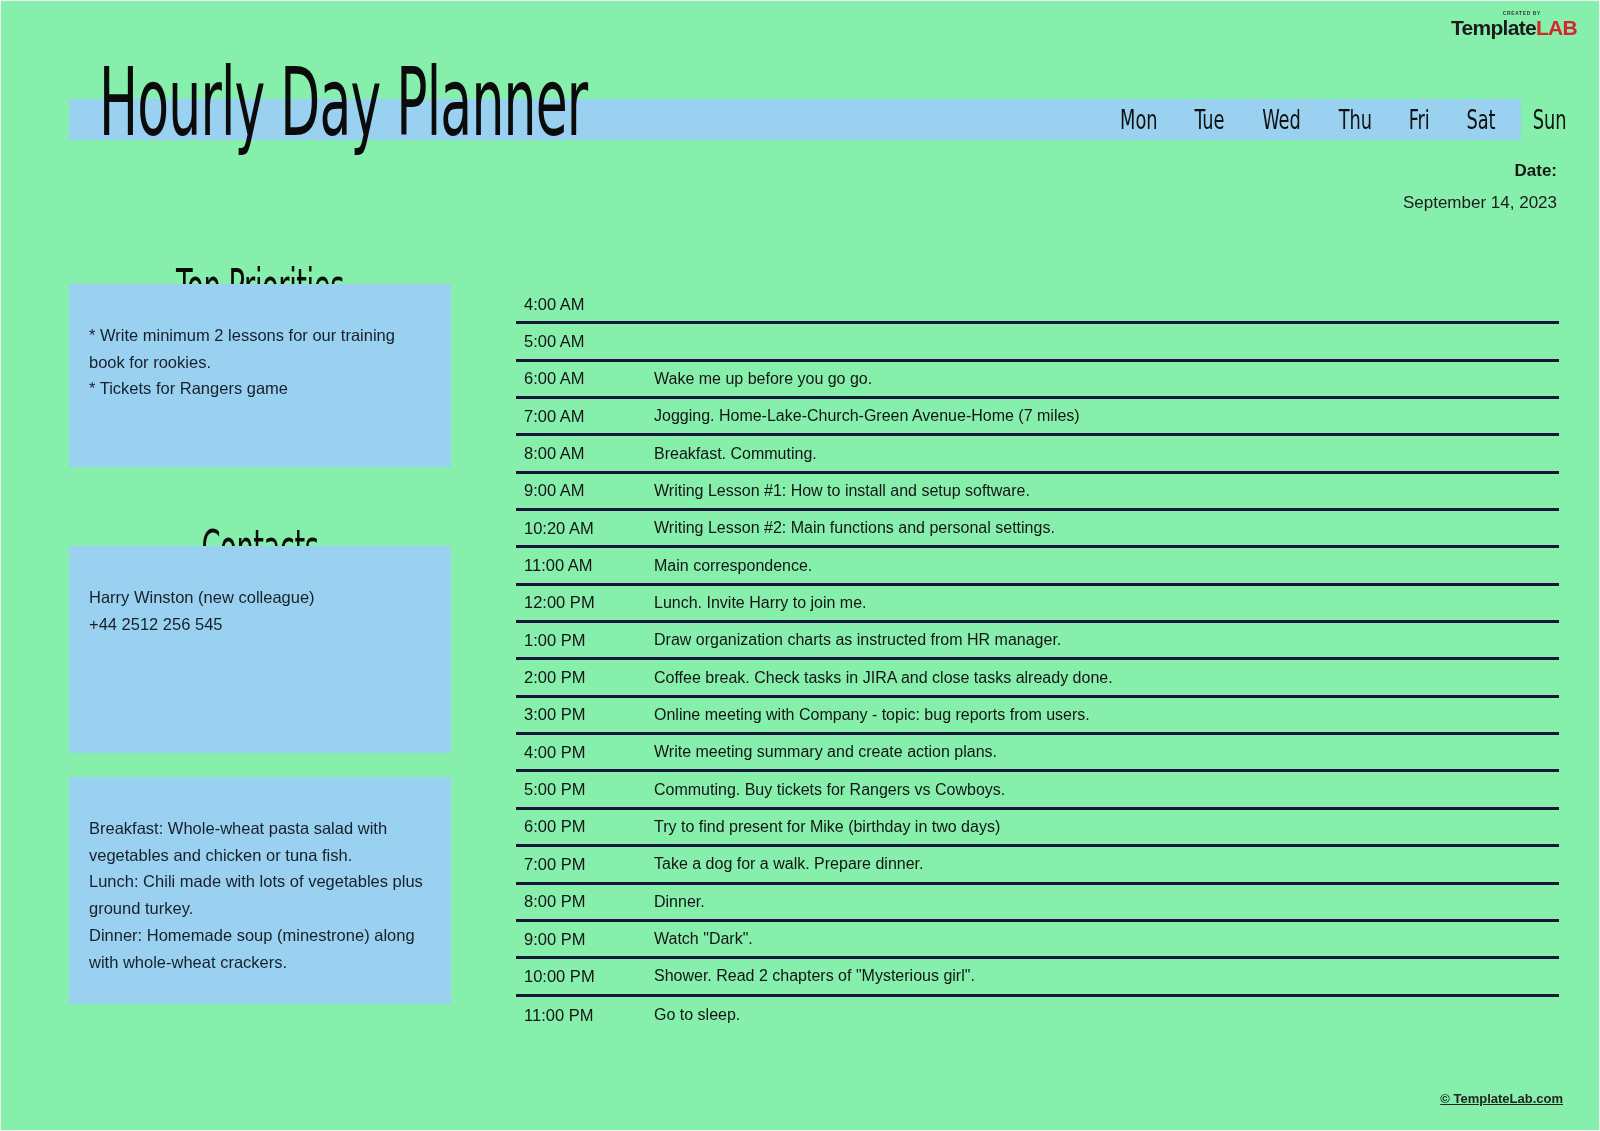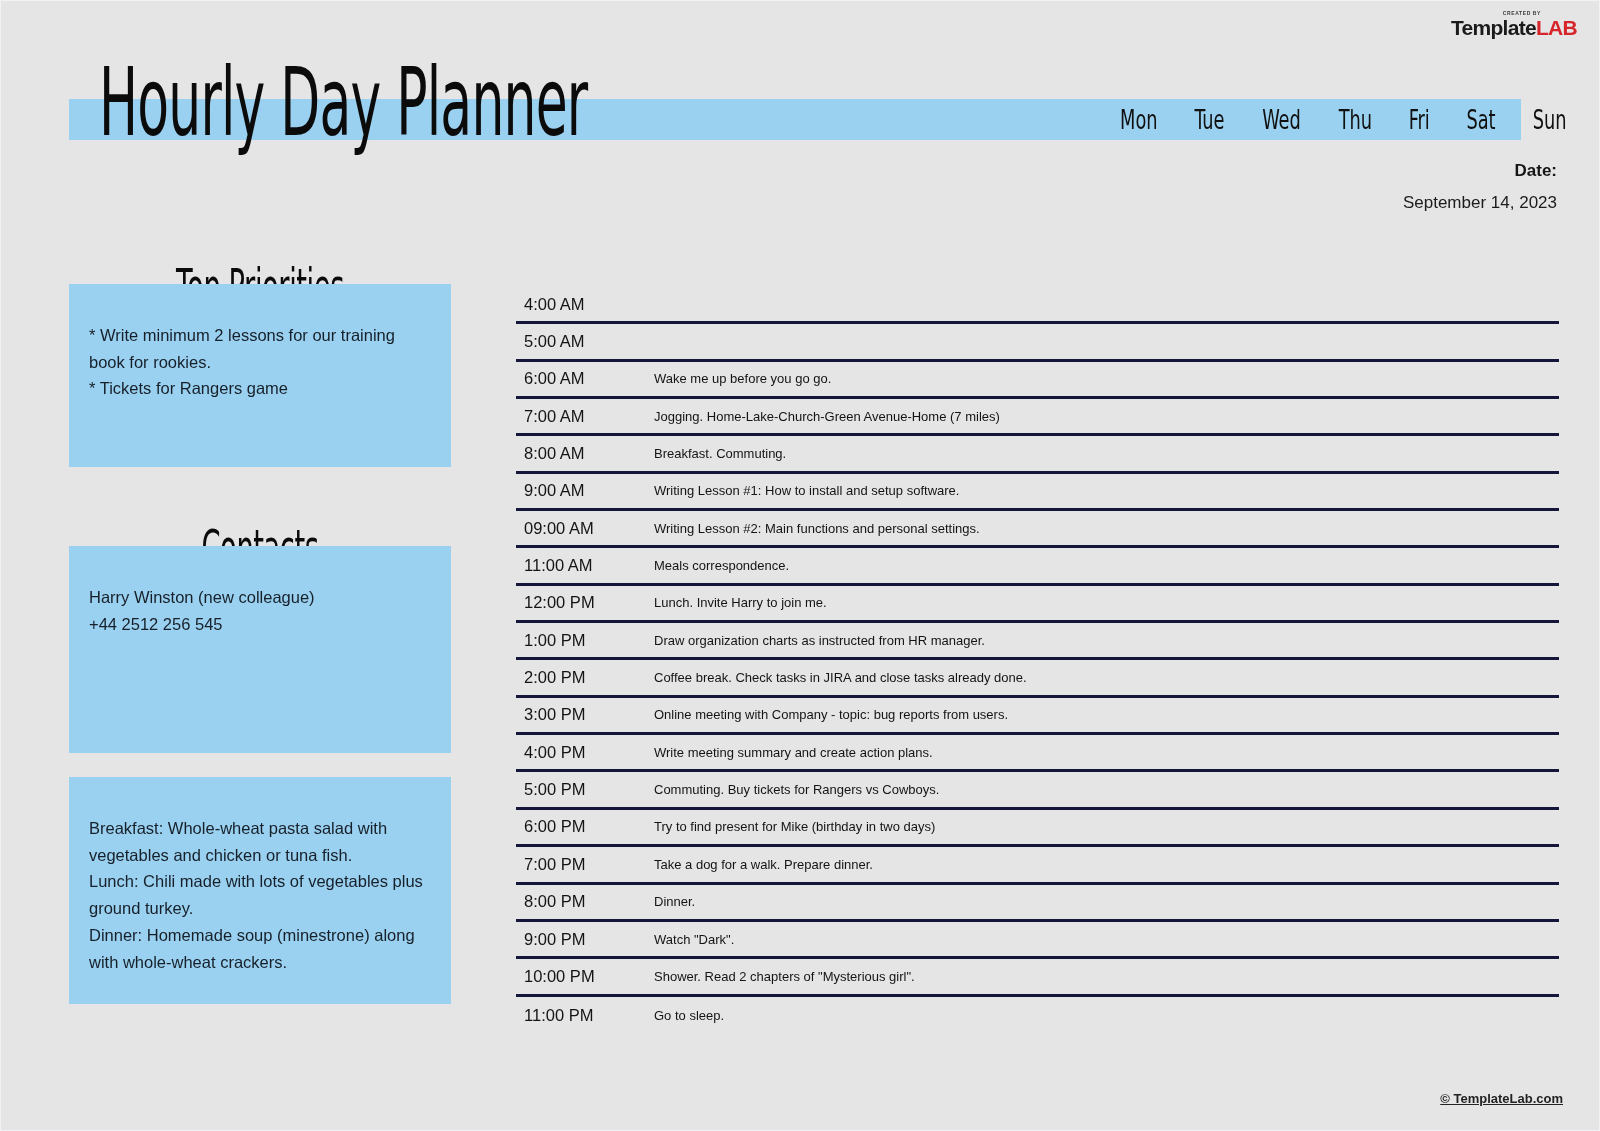--- a/index.html
+++ b/index.html
@@ -15,21 +15,21 @@
     color: #1a1a1a;
     overflow: hidden;
   }
 
   .page {
     position: relative;
     width: 1600px;
     height: 1131px;
     box-sizing: border-box;
     border: 1px solid #f2f2f4;
-    background: #e5e5e5;
+    background: #86efac;
   }
 
   
   .brand {
     position: absolute;
     top: 10px;
     right: 22px;
     text-align: right;
     line-height: 1;
   }
@@ -164,21 +164,21 @@
   .row-time {
     width: 138px;
     flex: 0 0 138px;
     font-size: 16.5px;
     color: #141414;
     padding-left: 8px;
     box-sizing: border-box;
   }
   .row-task {
     flex: 1 1 auto;
-    font-size: 13px;
+    font-size: 16px;
     color: #141414;
     white-space: nowrap;
     overflow: hidden;
   }
 
   
   .footer {
     position: absolute;
     right: 36px;
     bottom: 24px;
@@ -252,26 +252,26 @@
       </div>
       <div class="row">
         <div class="row-time">8:00 AM</div>
         <div class="row-task">Breakfast. Commuting.</div>
       </div>
       <div class="row">
         <div class="row-time">9:00 AM</div>
         <div class="row-task">Writing Lesson #1: How to install and setup software.</div>
       </div>
       <div class="row">
-        <div class="row-time">09:00 AM</div>
+        <div class="row-time">10:20 AM</div>
         <div class="row-task">Writing Lesson #2: Main functions and personal settings.</div>
       </div>
       <div class="row">
         <div class="row-time">11:00 AM</div>
-        <div class="row-task">Meals correspondence.</div>
+        <div class="row-task">Main correspondence.</div>
       </div>
       <div class="row">
         <div class="row-time">12:00 PM</div>
         <div class="row-task">Lunch. Invite Harry to join me.</div>
       </div>
       <div class="row">
         <div class="row-time">1:00 PM</div>
         <div class="row-task">Draw organization charts as instructed from HR manager.</div>
       </div>
       <div class="row">

